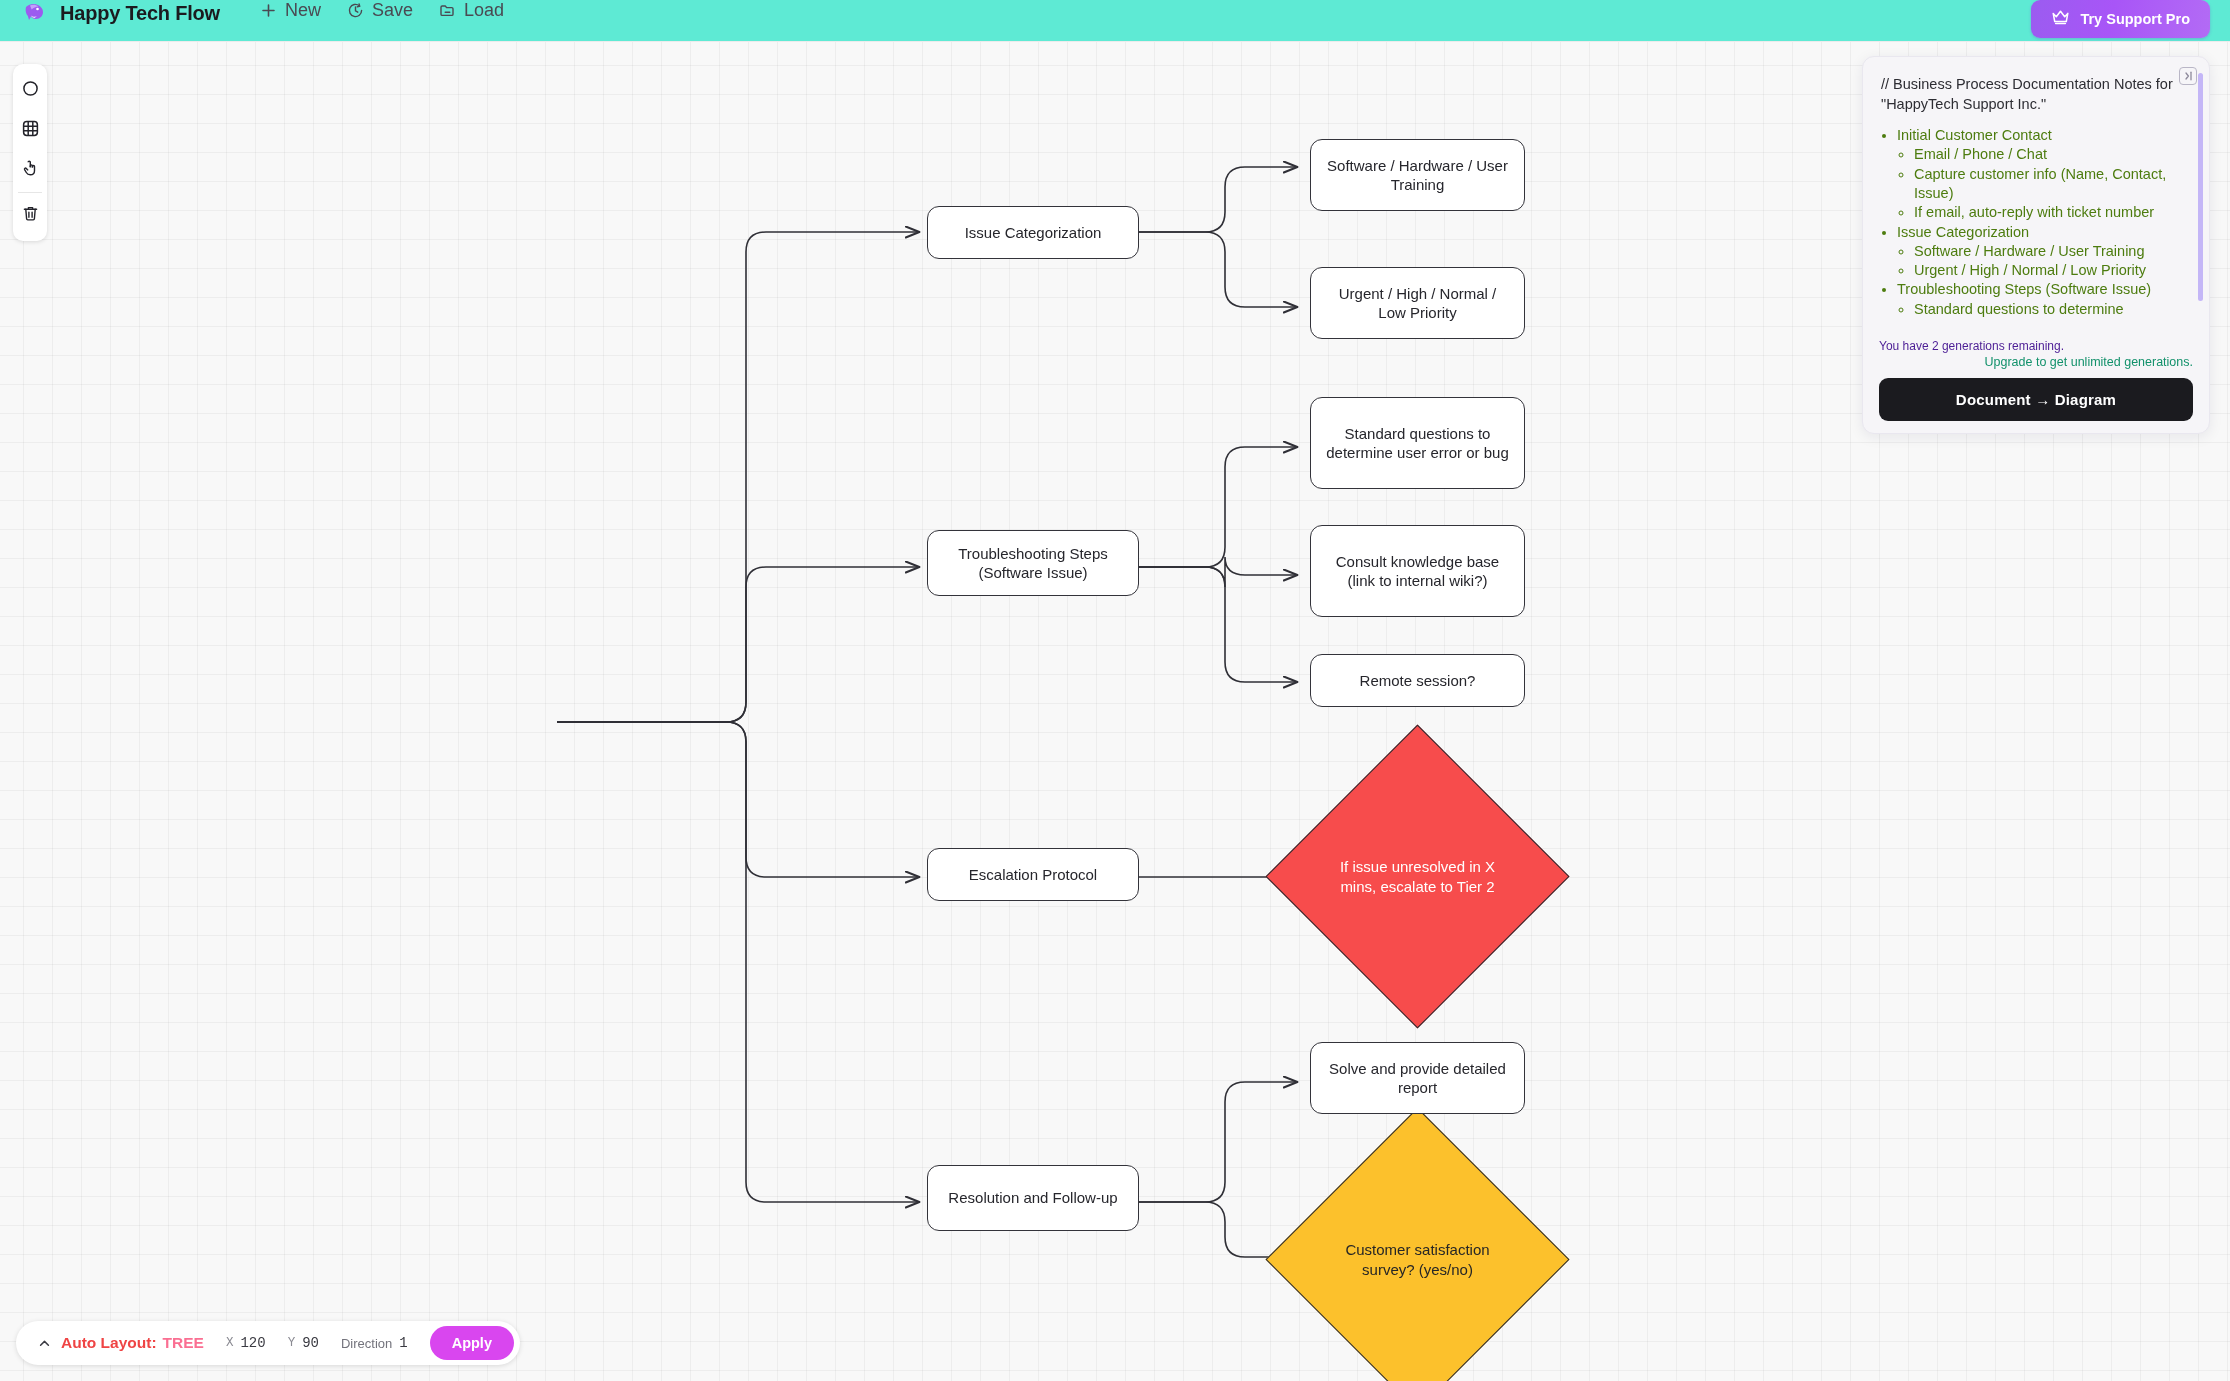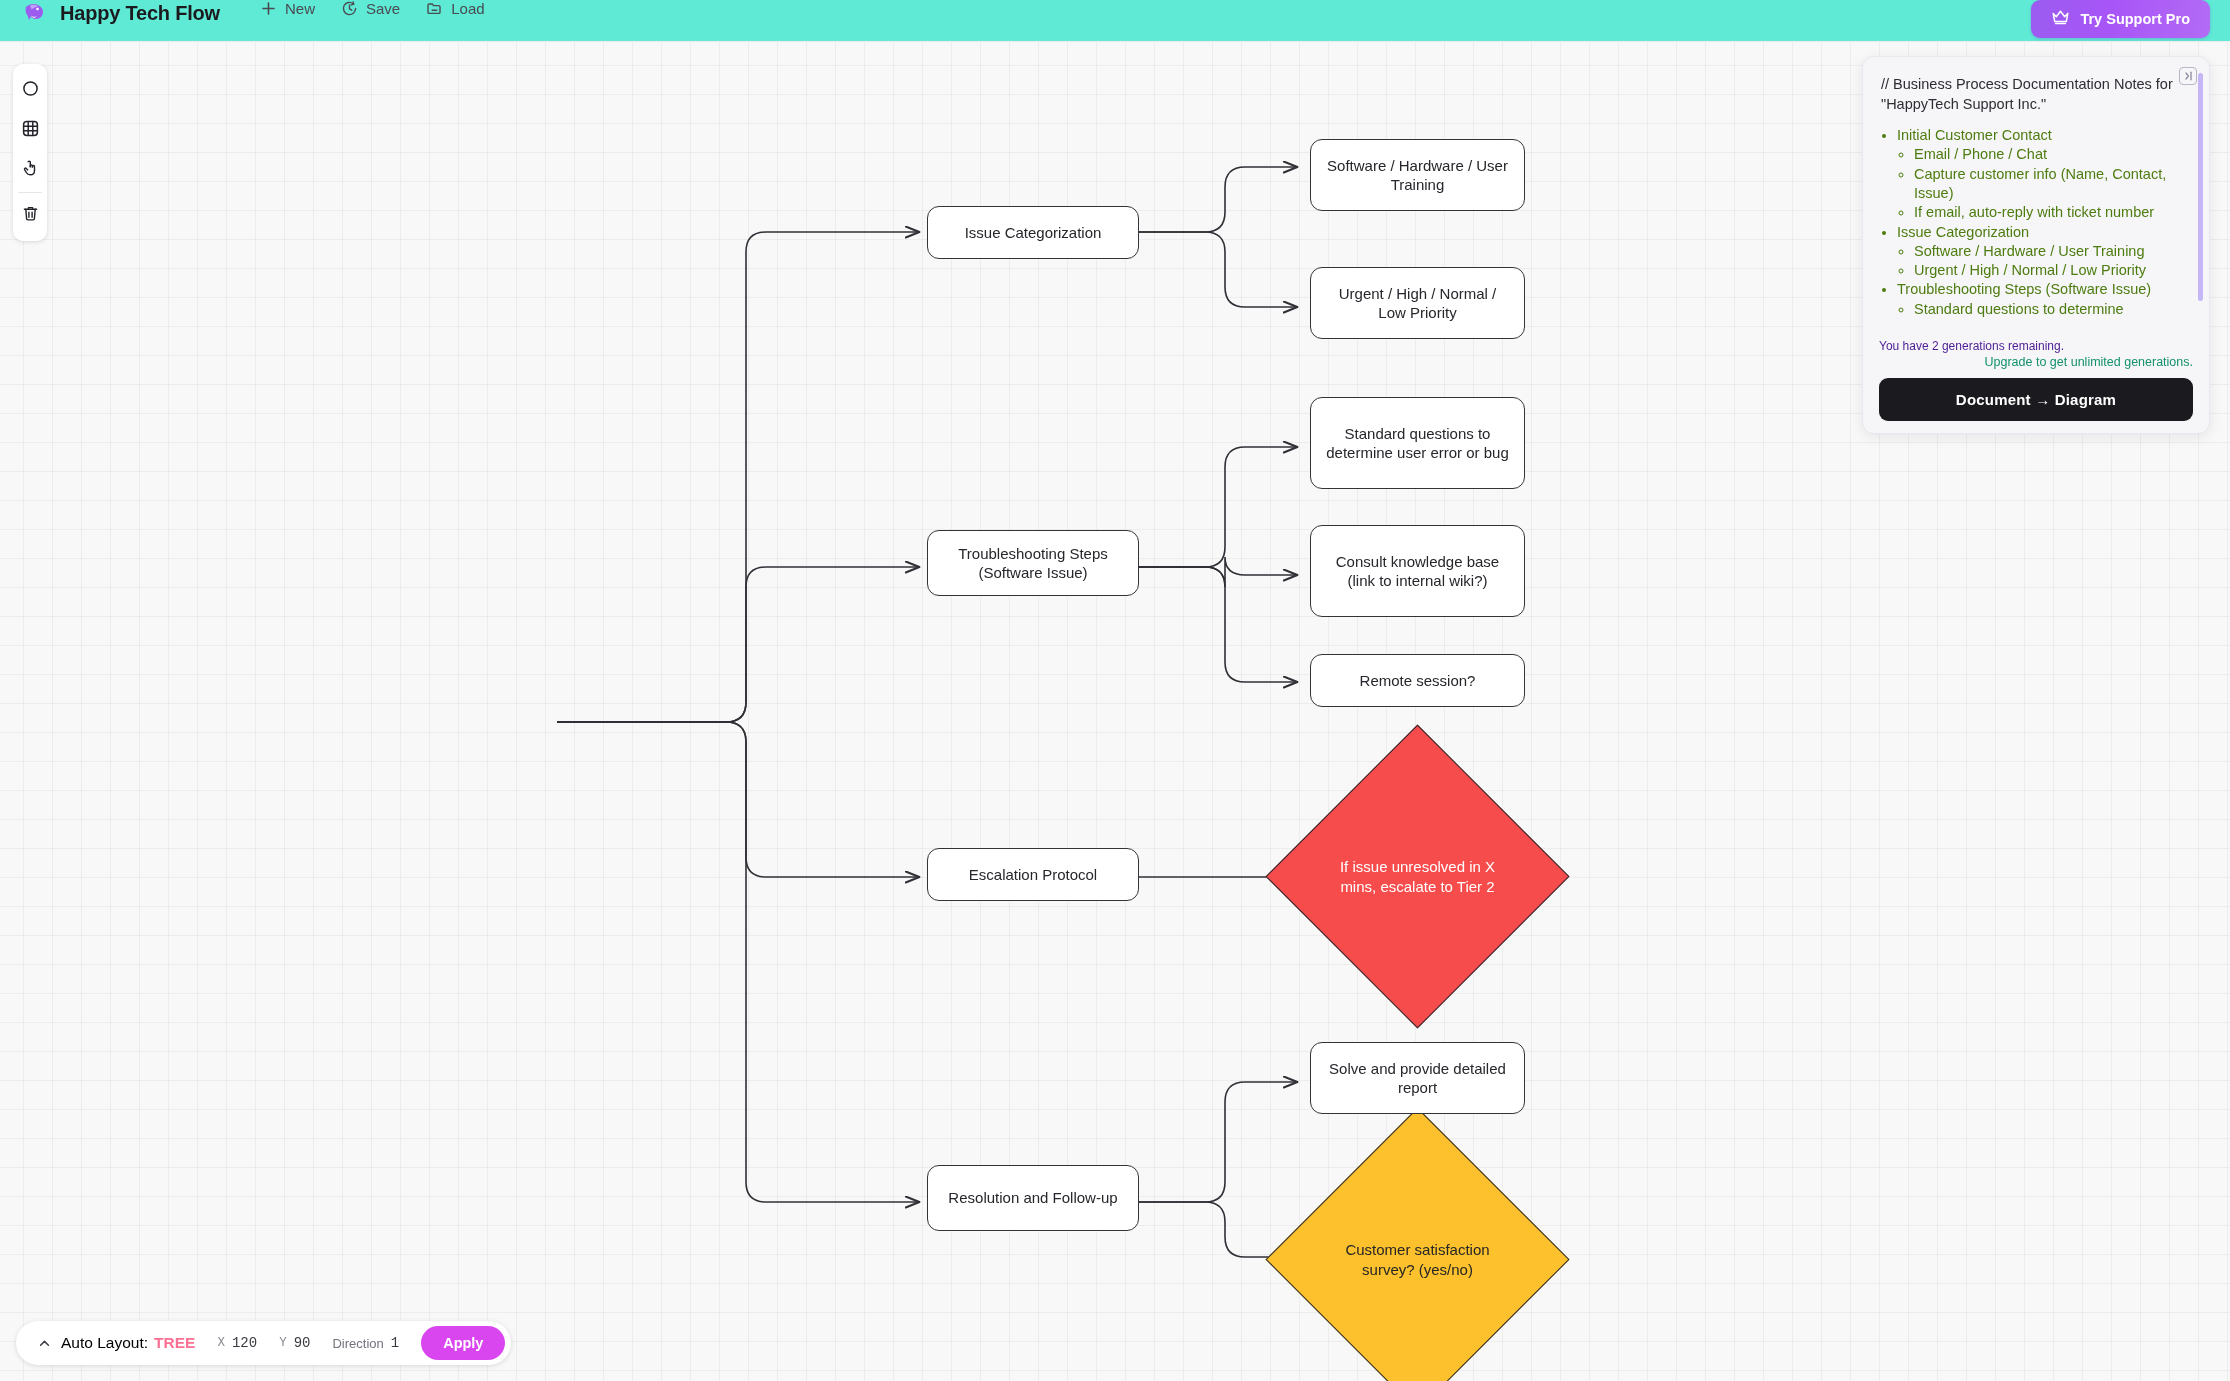--- a/index.html
+++ b/index.html
@@ -22,21 +22,21 @@
     z-index: 60;
   }
   .brand { display: flex; align-items: center; gap: 12px; padding-left: 22px; }
   .logo-mark { width: 26px; height: 26px; display:block; }
   .brand-title {
     font-size: 20px; font-weight: bold; color: #1b1b1f; letter-spacing: -0.2px;
   }
   .top-actions { display: flex; align-items: center; gap: 26px; margin-left: 40px; }
   .top-action {
     display: flex; align-items: center; gap: 8px;
-    font-size: 15px; color: #4a4a52; cursor: pointer;
+    font-size: 18px; color: #4a4a52; cursor: pointer;
   }
   .top-action svg { display:block; }
   .spacer { flex: 1; }
   .pro-btn {
     display: flex; align-items: center; gap: 10px;
     margin-right: 20px;
     background: linear-gradient(100deg,#9b5cf0 0%,#a855f7 45%,#b36bf5 100%);
     color: #fff; font-size: 14.5px; font-weight: bold;
     padding: 9px 20px; border-radius: 9px; border: none; cursor: pointer;
     box-shadow: 0 1px 3px rgba(120,60,200,.3);
@@ -173,21 +173,21 @@
     position: absolute; left: 16px; bottom: 16px;
     height: 44px;
     background: #ffffff;
     border-radius: 22px;
     box-shadow: 0 1px 5px rgba(0,0,0,.13);
     display: flex; align-items: center; gap: 0;
     padding: 0 6px 0 22px;
     z-index: 45;
   }
   .caret-up { margin-right: 10px; cursor: pointer; display:flex; }
-  .layout-title { font-size: 15.5px; font-weight: normal; color: #000000; }
+  .layout-title { font-size: 15.5px; font-weight: bold; color: #ef4444; }
   .layout-mode { font-size: 15.5px; font-weight: bold; color: #fa6f92; margin-left: 6px; cursor:pointer; }
   .field { display: flex; align-items: center; gap: 7px; margin-left: 22px; }
   .field-lbl { font-size: 12.5px; color: #8a8a92; font-family: "Liberation Mono", monospace; }
   .field-val { font-size: 14px; color: #3a3a42; font-family: "Liberation Mono", monospace; cursor: pointer; }
   .field-lbl-wide { font-size: 13px; color: #73737c; }
   .apply-btn {
     margin-left: 22px;
     background: #d946ef; color: #fff; border: none;
     border-radius: 18px; padding: 9px 22px;
     font-size: 14.5px; font-weight: bold; cursor: pointer;

